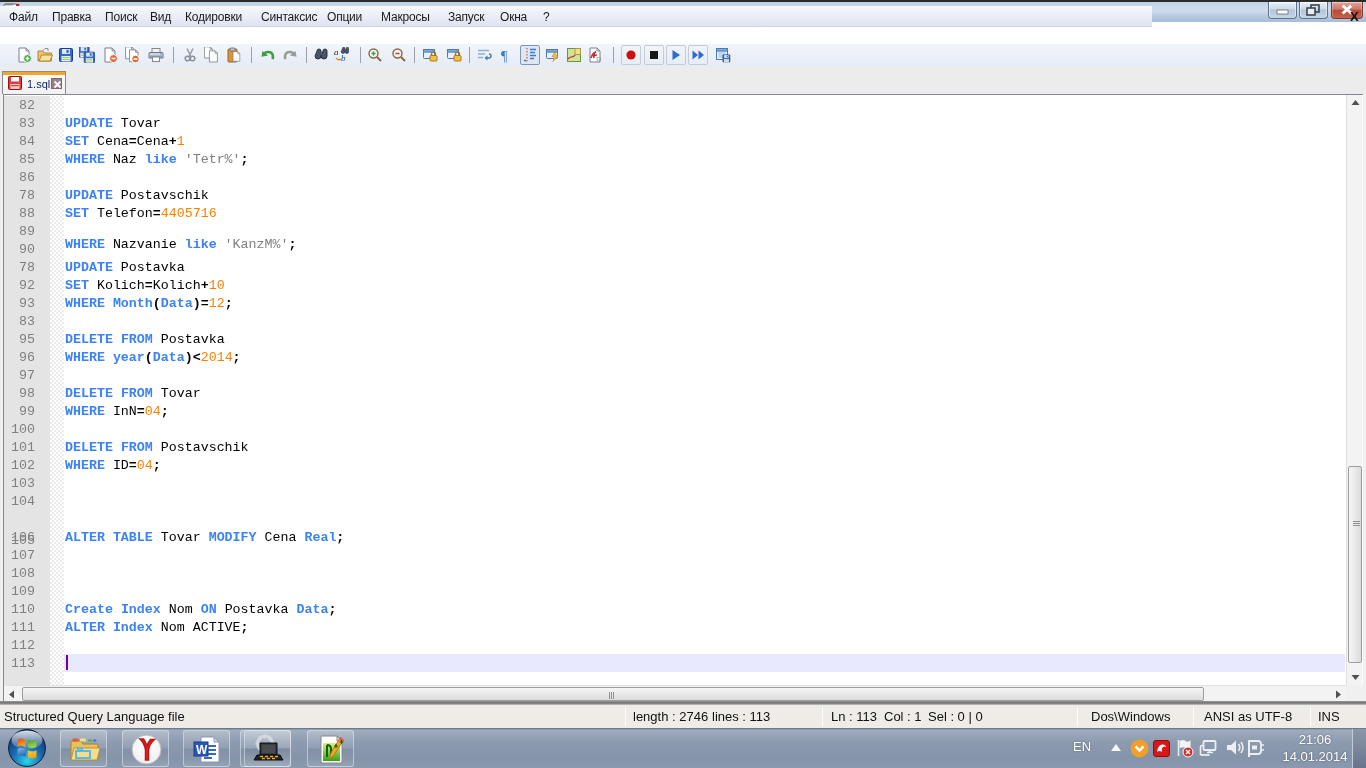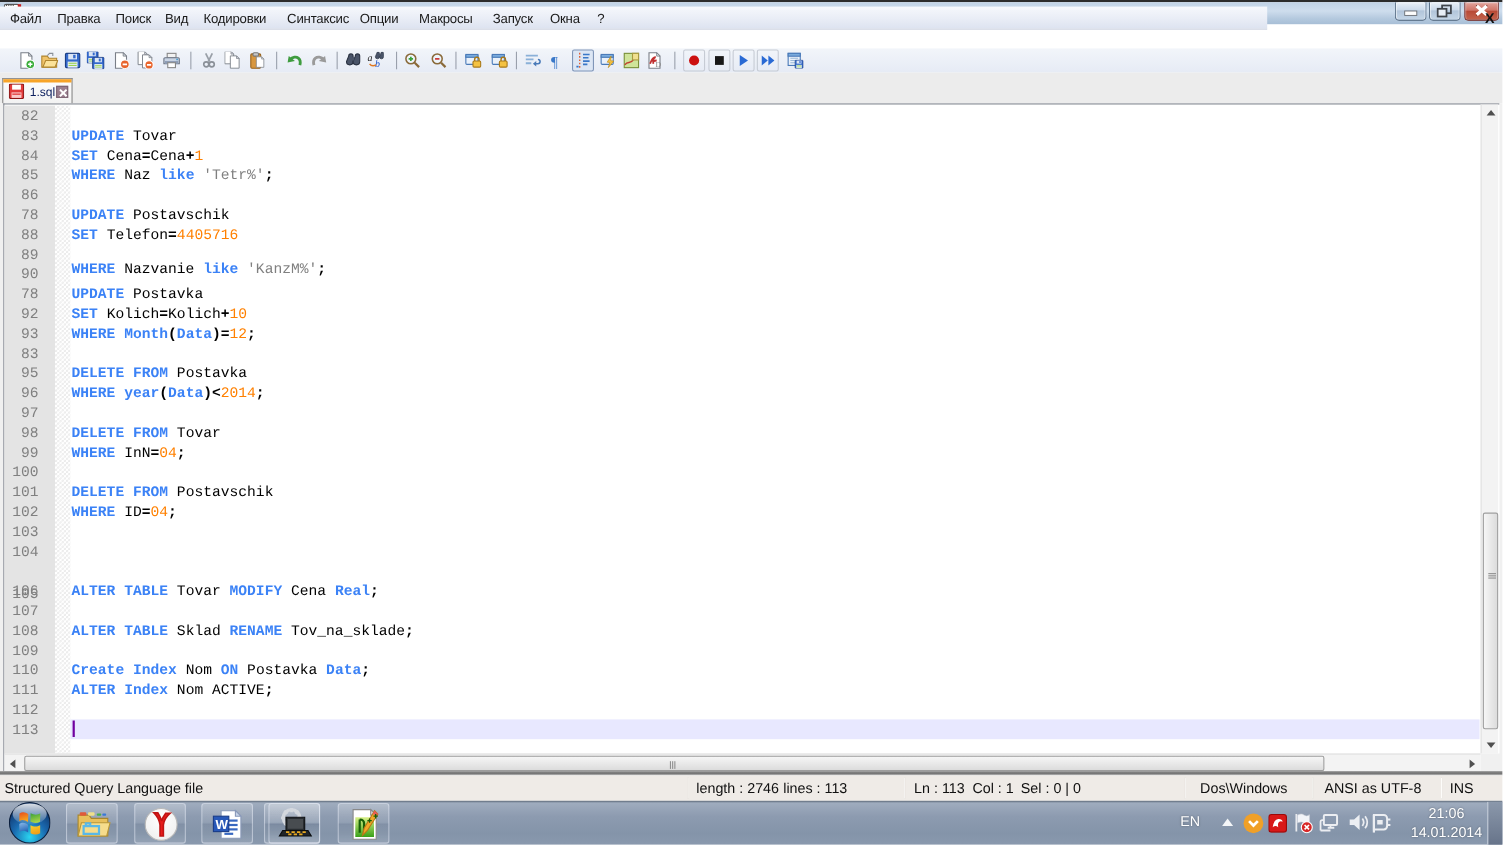--- a/index.html
+++ b/index.html
@@ -394,21 +394,20 @@
 <div class="cl" style="top:344px"><b class="k">DELETE</b> <b class="k">FROM</b> Postavschik</div>
 <div class="ln" style="top:362px">102</div>
 <div class="cl" style="top:362px"><b class="k">WHERE</b> ID<b class="o">=</b><span class="n">04</span><b class="o">;</b></div>
 <div class="ln" style="top:380px">103</div>
 <div class="ln" style="top:398px">104</div>
 <div class="ln" style="top:437px">105</div>
 <div class="ln" style="top:434px">106</div>
 <div class="cl" style="top:434px"><b class="k">ALTER</b> <b class="k">TABLE</b> Tovar <b class="k">MODIFY</b> Cena <b class="k">Real</b><b class="o">;</b></div>
 <div class="ln" style="top:452px">107</div>
 <div class="ln" style="top:470px">108</div>
-<div class="cl" style="top:470px"><b class="k">ALTER</b> <b class="k">TABLE</b> Sklad <b class="k">RENAME</b> Tov_na_sklade<b class="o">;</b></div>
 <div class="ln" style="top:488px">109</div>
 <div class="ln" style="top:506px">110</div>
 <div class="cl" style="top:506px"><b class="k">Create</b> <b class="k">Index</b> Nom <b class="k">ON</b> Postavka <b class="k">Data</b><b class="o">;</b></div>
 <div class="ln" style="top:524px">111</div>
 <div class="cl" style="top:524px"><b class="k">ALTER</b> <b class="k">Index</b> Nom ACTIVE<b class="o">;</b></div>
 <div class="ln" style="top:542px">112</div>
 <div class="ln" style="top:560px">113</div>
 <div id="caret"></div>
 <div id="vscroll">
 <svg style="position:absolute;left:2px;top:3px" width="13" height="10">

